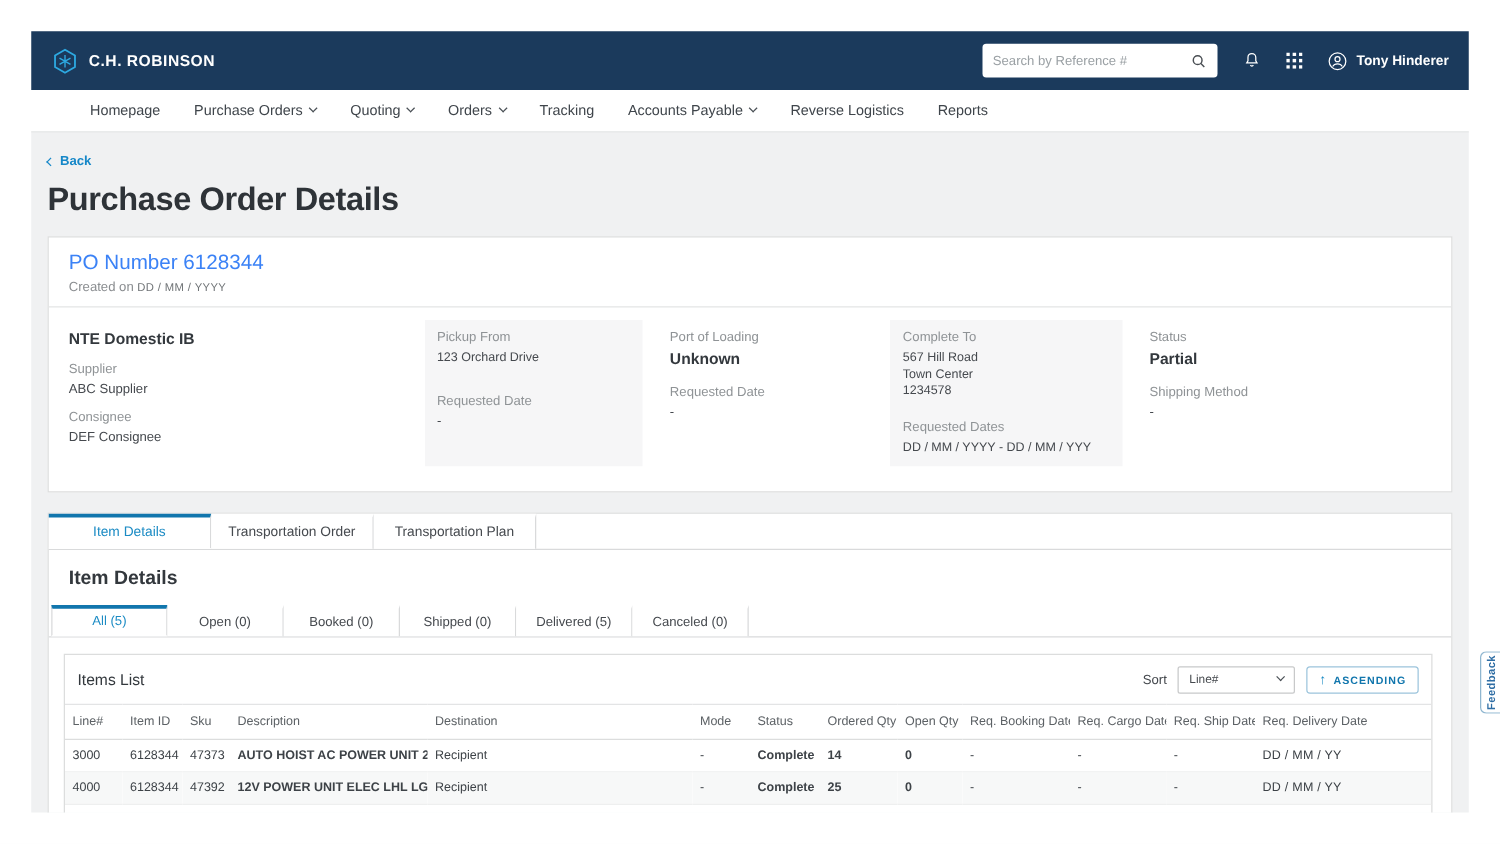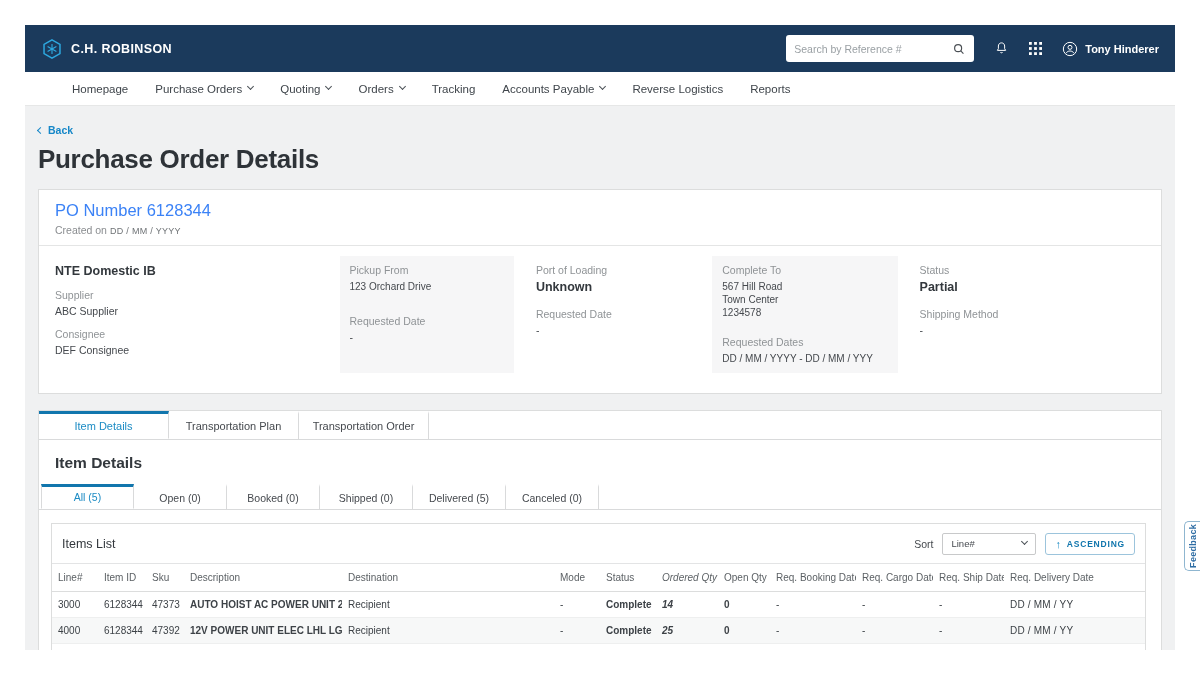--- a/index.html
+++ b/index.html
@@ -82,21 +82,21 @@
   table.items { width:100%; border-collapse:collapse; table-layout:fixed; }
   table.items th { font-weight:normal; text-align:left; font-size:10px; color:#5c6165; padding:8px 6px;
                    border-top:1px solid #e3e4e5; border-bottom:1px solid #dcdddd;
                    white-space:nowrap; overflow:hidden; }
   table.items td { font-size:10px; color:#3d4247; padding:7px 6px; border-bottom:1px solid #eeefef;
                    white-space:nowrap; overflow:hidden; }
   table.items tbody tr:nth-child(even) { background:#f7f8f8; }
   table.items tbody tr:last-child td { border-bottom:0; }
   .c0 { width:46px; } th.c0, td.c0 { padding-left:13px; }
   .c1 { width:48px; } .c2 { width:38px; } .c3 { width:158px; } .c4 { width:212px; }
-  .c5 { width:46px; } .c6 { width:56px; } .c7 { width:62px;font-style:italic; } .c8 { width:52px; }
+  .c5 { width:46px; } .c6 { width:56px; } .c7 { width:62px; } .c8 { width:52px; }
   .c9 { width:86px; } .c10 { width:77px; } .c11 { width:71px; }
   td.c3, td.c6, td.c7, td.c8 { font-weight:bold; }
   td.c4 { padding-left:68px; }
   td.c12 { font-size:9px; letter-spacing:.2px; }
 
   
   .feedback { position:absolute; right:0; top:521px; width:16px; height:50px; background:#fff;
               border:1px solid #8fb6d0; border-right:0; border-radius:5px 0 0 5px;
               display:flex; align-items:center; justify-content:center; cursor:pointer; }
   .feedback span { writing-mode:vertical-rl; transform:rotate(180deg); font-size:9px; font-weight:bold; color:#2e6da4; letter-spacing:.3px; }
@@ -241,22 +241,22 @@
             <div class="lbl" style="margin-top:14px">Shipping Method</div>
             <div class="val">-</div>
           </div>
         </div>
       </section>
 
       
       <section class="card tabs-card">
         <div class="tabs">
             <div class="tab active">Item Details</div>
+            <div class="tab">Transportation Order</div>
             <div class="tab">Transportation Plan</div>
-            <div class="tab">Transportation Order</div>
           </div>
         <h2 class="section-title">Item Details</h2>
         <div class="subtabs">
             <div class="subtab active">All (5)</div>
             <div class="subtab">Open (0)</div>
             <div class="subtab">Booked (0)</div>
             <div class="subtab">Shipped (0)</div>
             <div class="subtab">Delivered (5)</div>
             <div class="subtab">Canceled (0)</div>
           </div>

